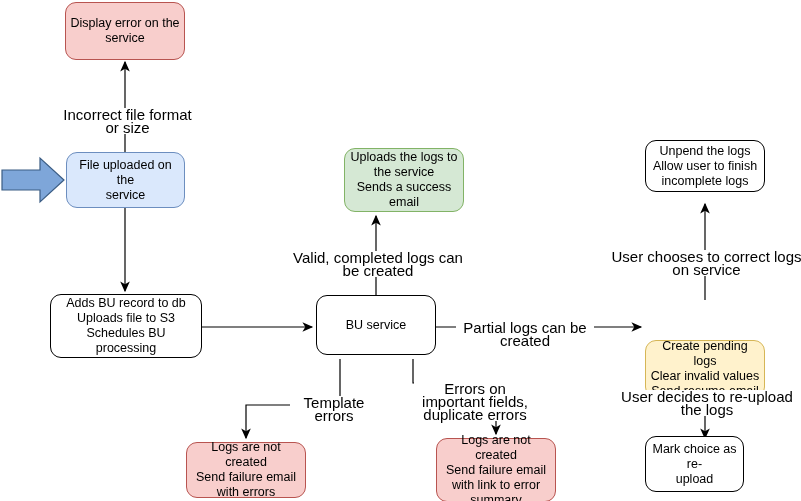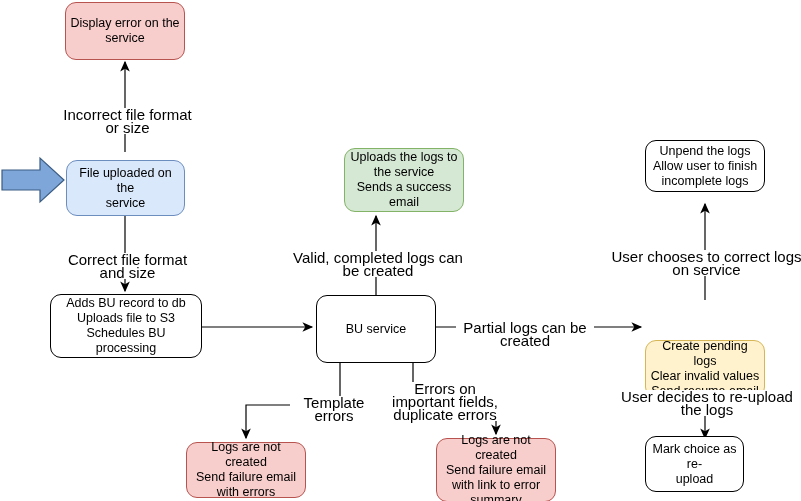--- a/index.html
+++ b/index.html
@@ -88,33 +88,33 @@
     </g>
 
     <g>
       <path d="M2,170 L40,170 L40,158 L64,180 L40,202 L40,190 L2,190 Z" fill="#7ea6d9" stroke="#3b5d84" stroke-width="1.2"></path>
     </g>
   </svg>
 
   <div class="node fill-pink" style="left:65px; top:2px; width:120px; height:58px;">Display error on the
 service</div>
 
-  <div class="node fill-blue" style="left:66px; top:160px; width:119px; height:56px;">File uploaded on the
+  <div class="node fill-blue" style="left:66px; top:152px; width:119px; height:56px;">File uploaded on the
 service</div>
 
   <div class="node fill-white" style="left:50px; top:294px; width:152px; height:64px;">Adds BU record to db
 Uploads file to S3
 Schedules BU processing</div>
 
   <div class="node fill-green" style="left:316px; top:148px; width:120px; height:64px;">Uploads the logs to
 the service
 Sends a success
 email</div>
 
-  <div class="node fill-white" style="left:316px; top:295px; width:120px; height:68px;">BU service</div>
+  <div class="node fill-white" style="left:316px; top:295px; width:120px; height:60px;">BU service</div>
 
   <div class="node fill-white" style="left:645px; top:140px; width:120px; height:52px;">Unpend the logs
 Allow user to finish
 incomplete logs</div>
 
   <div class="node fill-yellow" style="left:645px; top:300px; width:120px; height:58px;margin-top:40px;">Create pending logs
 Clear invalid values
 Send resume email</div>
 
   <div class="node fill-pink" style="left:186px; top:442px; width:120px; height:56px;">Logs are not created
@@ -124,28 +124,27 @@
   <div class="node fill-pink" style="left:436px; top:438px; width:120px; height:64px;">Logs are not created
 Send failure email
 with link to error
 summary</div>
 
   <div class="node fill-white" style="left:645px; top:436px; width:99px; height:56px;">Mark choice as re-
 upload</div>
 
   <div class="edge-label" style="left:58px; top:108px; width:135px;">Incorrect file format or size</div>
 
-  <div class="edge-label" style="left:58px; top:253px; width:135px;">Correct file format and size</div>
 
   <div class="edge-label" style="left:285px; top:251px; width:182px;">Valid, completed logs can be created</div>
 
   <div class="edge-label" style="left:456px; top:321px; width:134px;">Partial logs can be created</div>
 
   <div class="edge-label" style="left:290px; top:396px; width:84px;">Template errors</div>
 
-  <div class="edge-label" style="left:384px; top:382px; width:118px;">Errors on important fields,
+  <div class="edge-label" style="left:414px; top:382px; width:118px;">Errors on important fields,
 duplicate errors</div>
 
   <div class="edge-label" style="left:608px; top:250px; width:193px;">User chooses to correct logs on service</div>
 
   <div class="edge-label" style="left:619px; top:390px; width:172px;">User decides to re-upload the logs</div>
 
 </div>
 
 </body></html>

